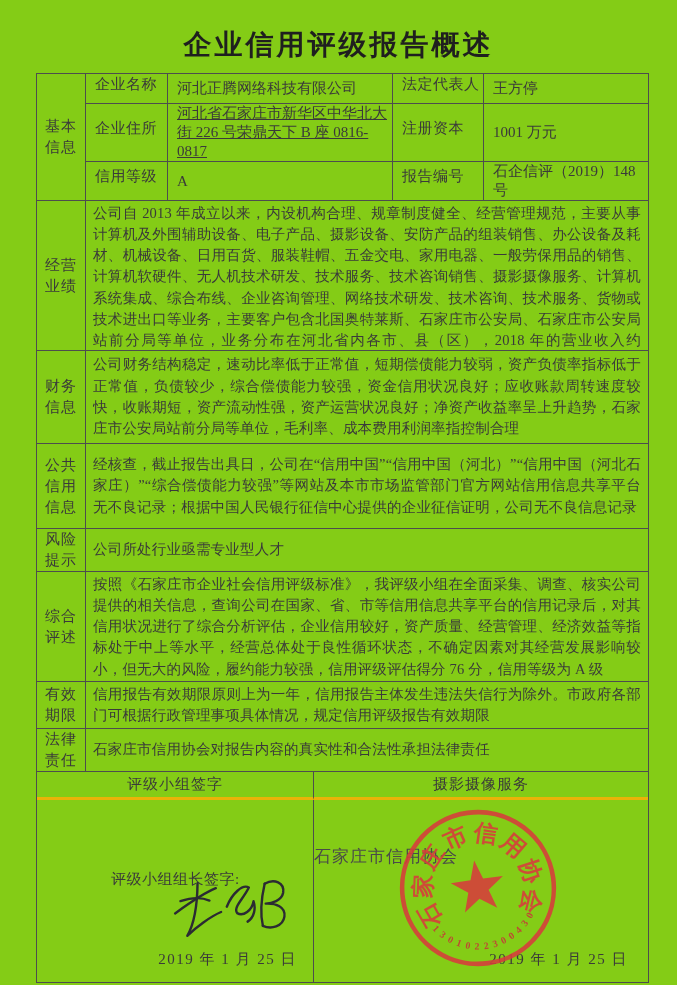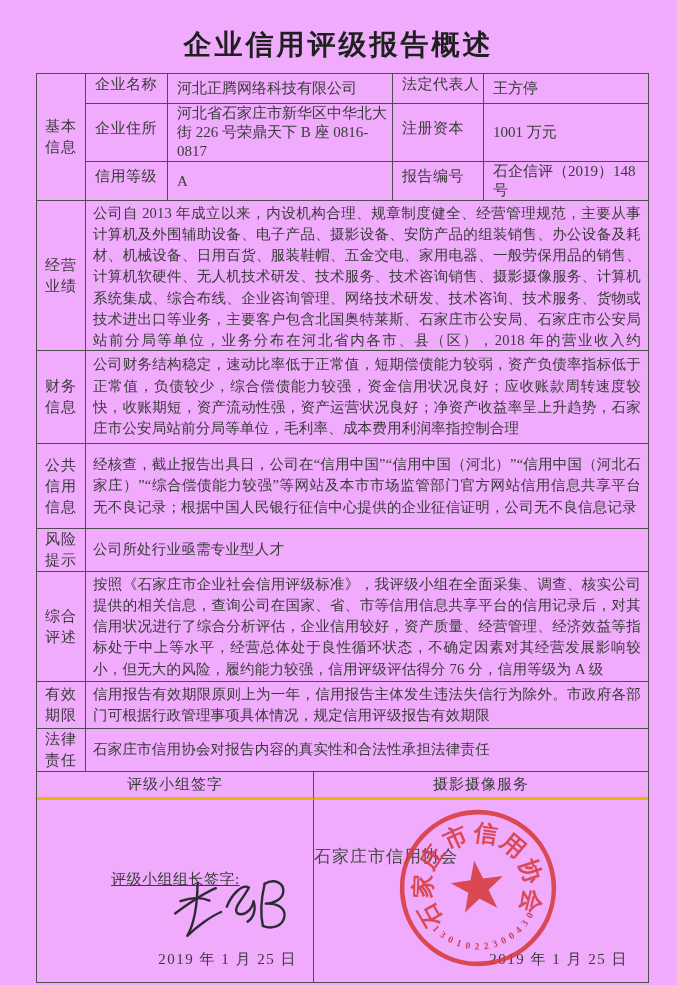--- a/index.html
+++ b/index.html
@@ -1,55 +1,55 @@
 <!DOCTYPE html>
 <html><head>
 <meta charset="utf-8">
 <style>
   html,body{margin:0;padding:0;background:#ffffff;}
   .page{
-    position:relative;width:677px;height:985px;background:#f0abfc;overflow:hidden;
+    position:relative;width:677px;height:985px;background:#84cc16;overflow:hidden;
     font-family:"Liberation Serif","DejaVu Serif",serif;color:#3a3a3a;
   }
   .doc-title{
     position:absolute;top:26px;left:0;width:100%;text-align:center;
     font-size:28px;font-weight:bold;letter-spacing:3px;color:#1f1f1f;
   }
   table.report{
     position:absolute;left:36px;top:73px;width:612px;
     border-collapse:collapse;table-layout:fixed;
   }
   table.report td{
     border:1px solid #4d4d4d;font-size:15px;color:#3a3a3a;
     vertical-align:middle;overflow:hidden;
   }
   .rowhead{
     text-align:center;padding:0 6px;line-height:21px;letter-spacing:1px;
     word-break:break-all;
   }
   .flabel{padding:0 0 9px 9px;letter-spacing:0.5px;}
   .fval{padding:0 4px 0 9px;}
-  .fval-addr{font-size:14px;line-height:19px;}
+  .fval-addr{font-size:14px;line-height:19px;text-decoration:underline;}
   .content{padding:1px 7px;}
   .ct{
     font-size:14.5px;line-height:21.3px;text-align:justify;
     overflow:hidden;letter-spacing:0.2px;
   }
   .nopad{padding:0 !important;}
   .sign-grid{
     display:grid;grid-template-columns:277px 1fr;grid-template-rows:28px 1fr;
     width:100%;height:210px;
   }
   .sg-h{
     display:flex;align-items:center;justify-content:center;
     font-size:15px;letter-spacing:1px;border-bottom:3px solid #eab308;
   }
   .sg-left{border-right:1px solid #4d4d4d;}
   .sg-b{position:relative;}
-  .sign-label{position:absolute;left:74px;top:70px;font-size:15px;letter-spacing:0.5px;text-decoration:underline;}
+  .sign-label{position:absolute;left:74px;top:70px;font-size:15px;letter-spacing:0.5px;}
   .signature{position:absolute;left:128px;top:74px;transform:rotate(-3deg);}
   .date{position:absolute;bottom:13px;font-size:15px;letter-spacing:1.5px;white-space:nowrap;margin-top:40px;}
   .date-l{right:16px;}
   .date-r{right:20px;}
   .agency-name{
     position:absolute;left:0;right:0;top:45px;
     font-size:17px;color:#4a4a4a;letter-spacing:1px;z-index:1;
   }
   .seal{
     position:absolute;left:82px;top:6px;width:164px;height:164px;

